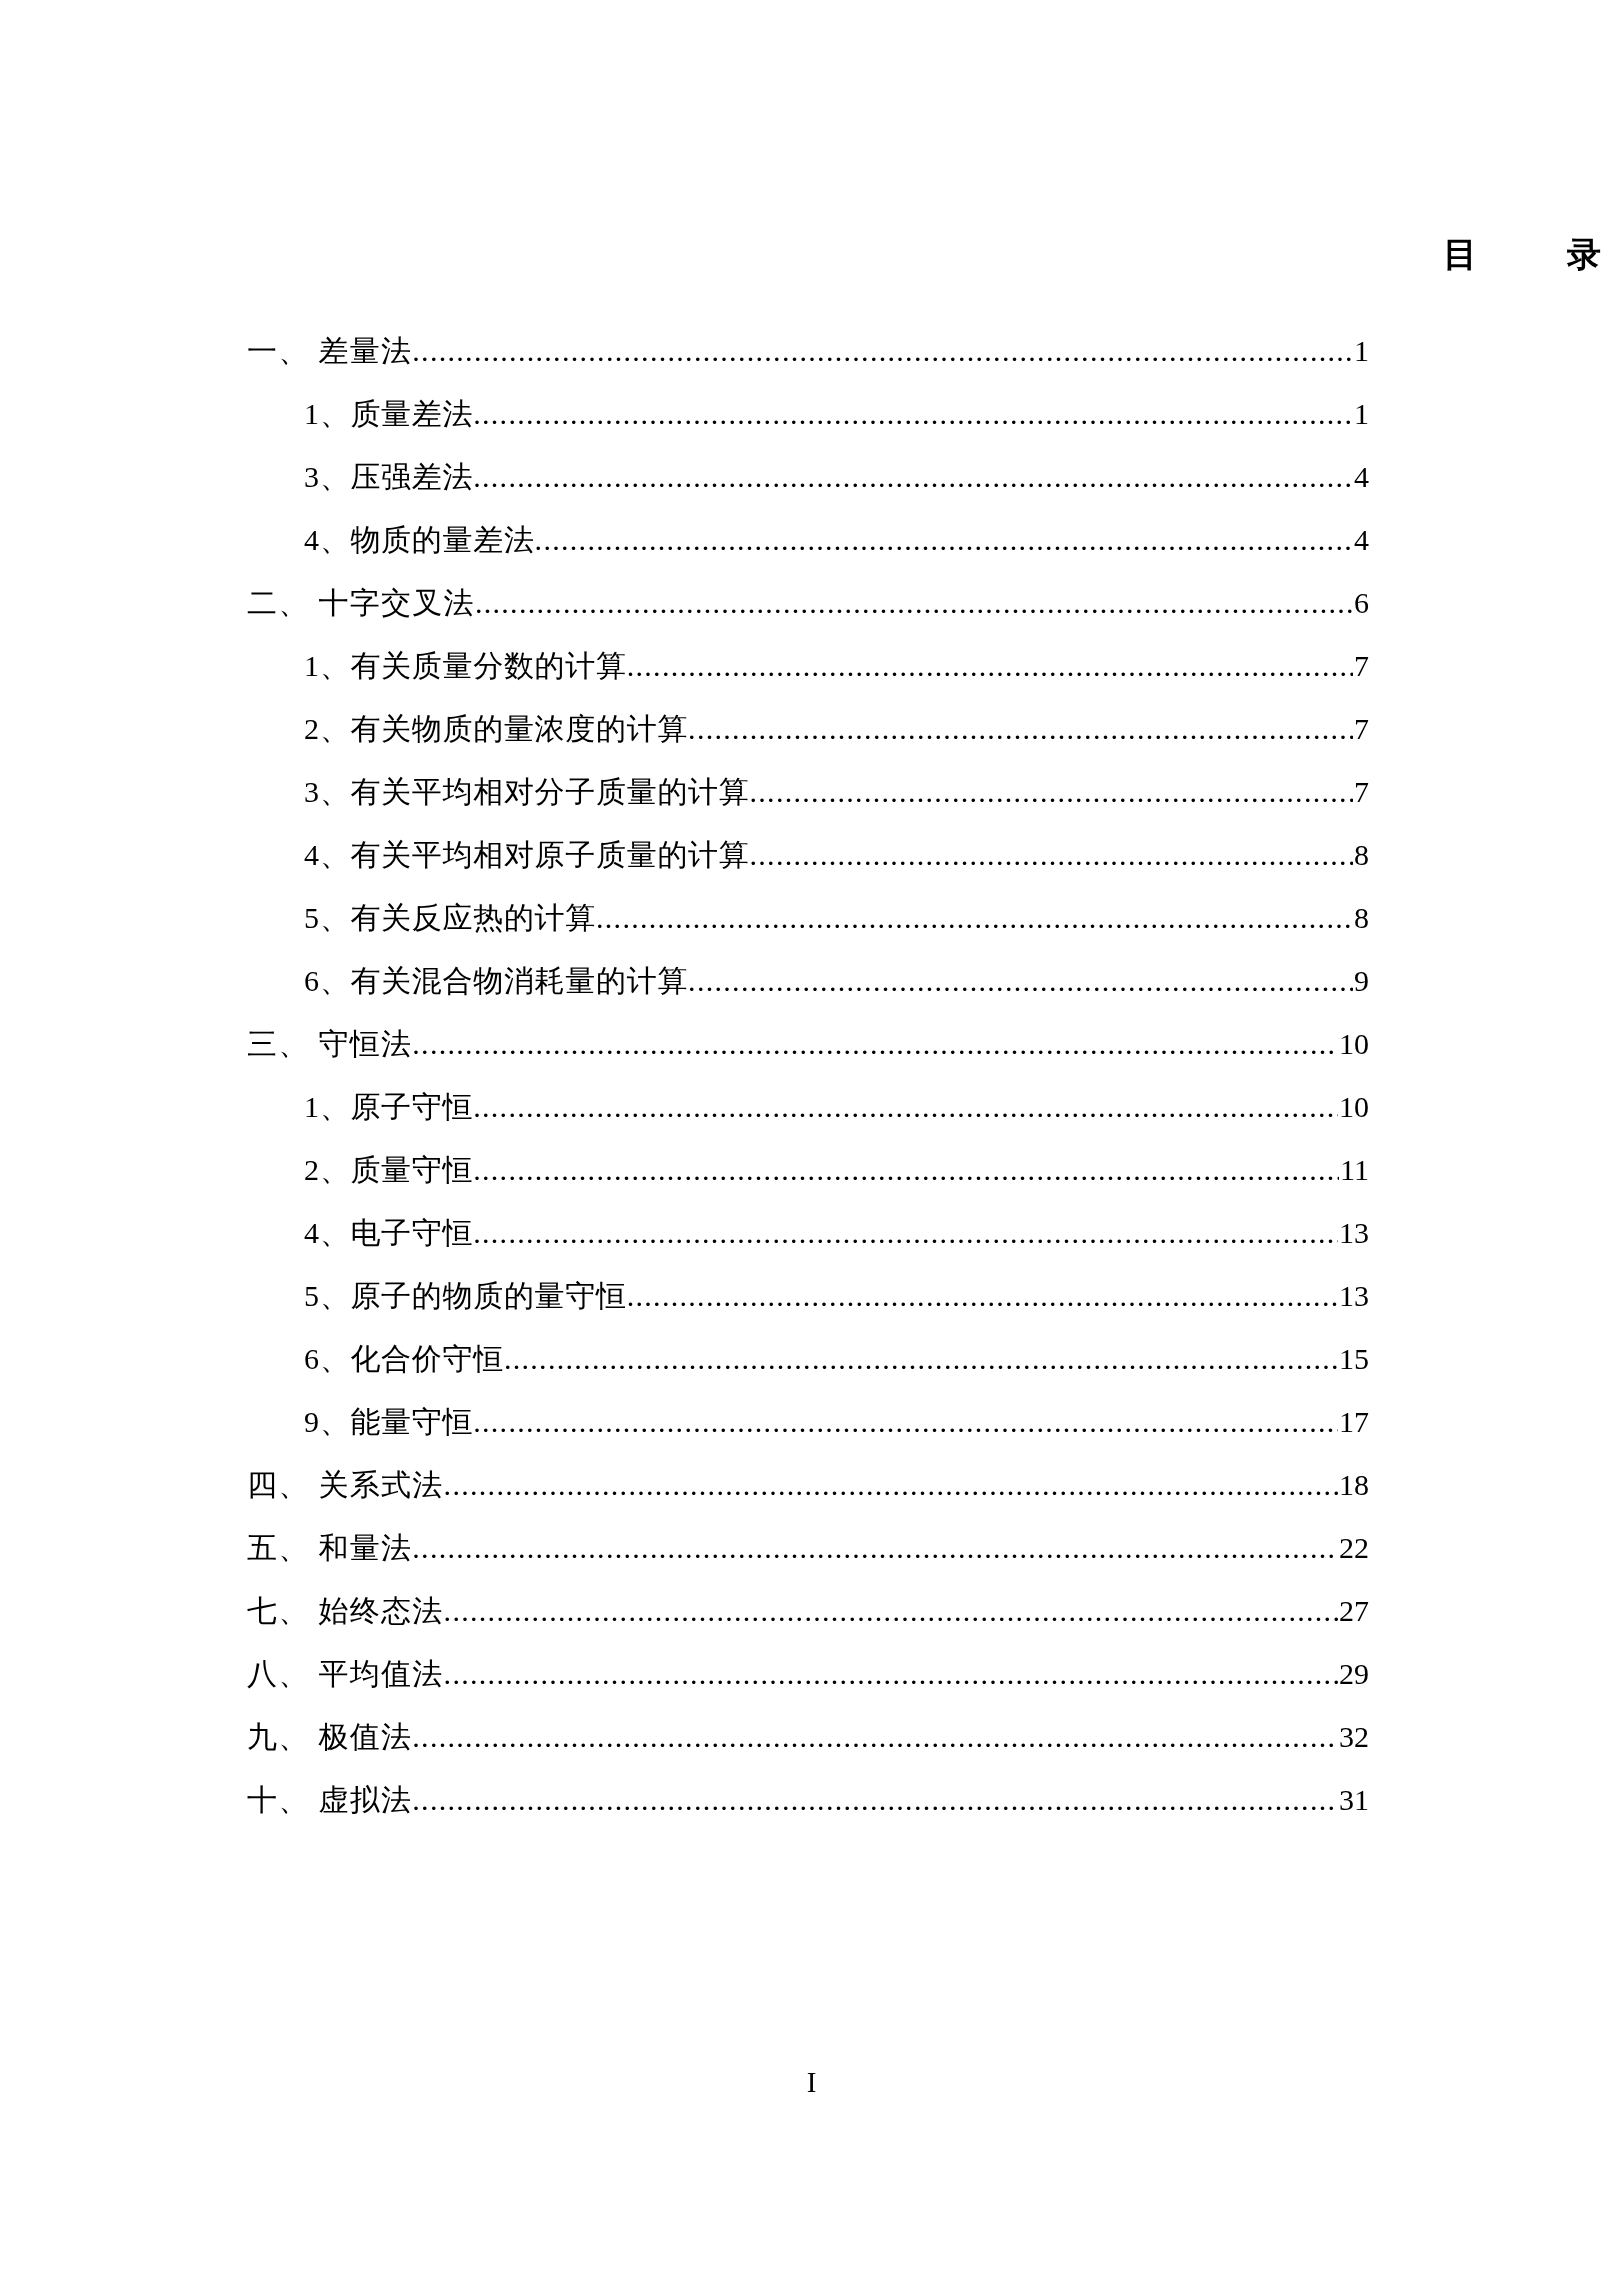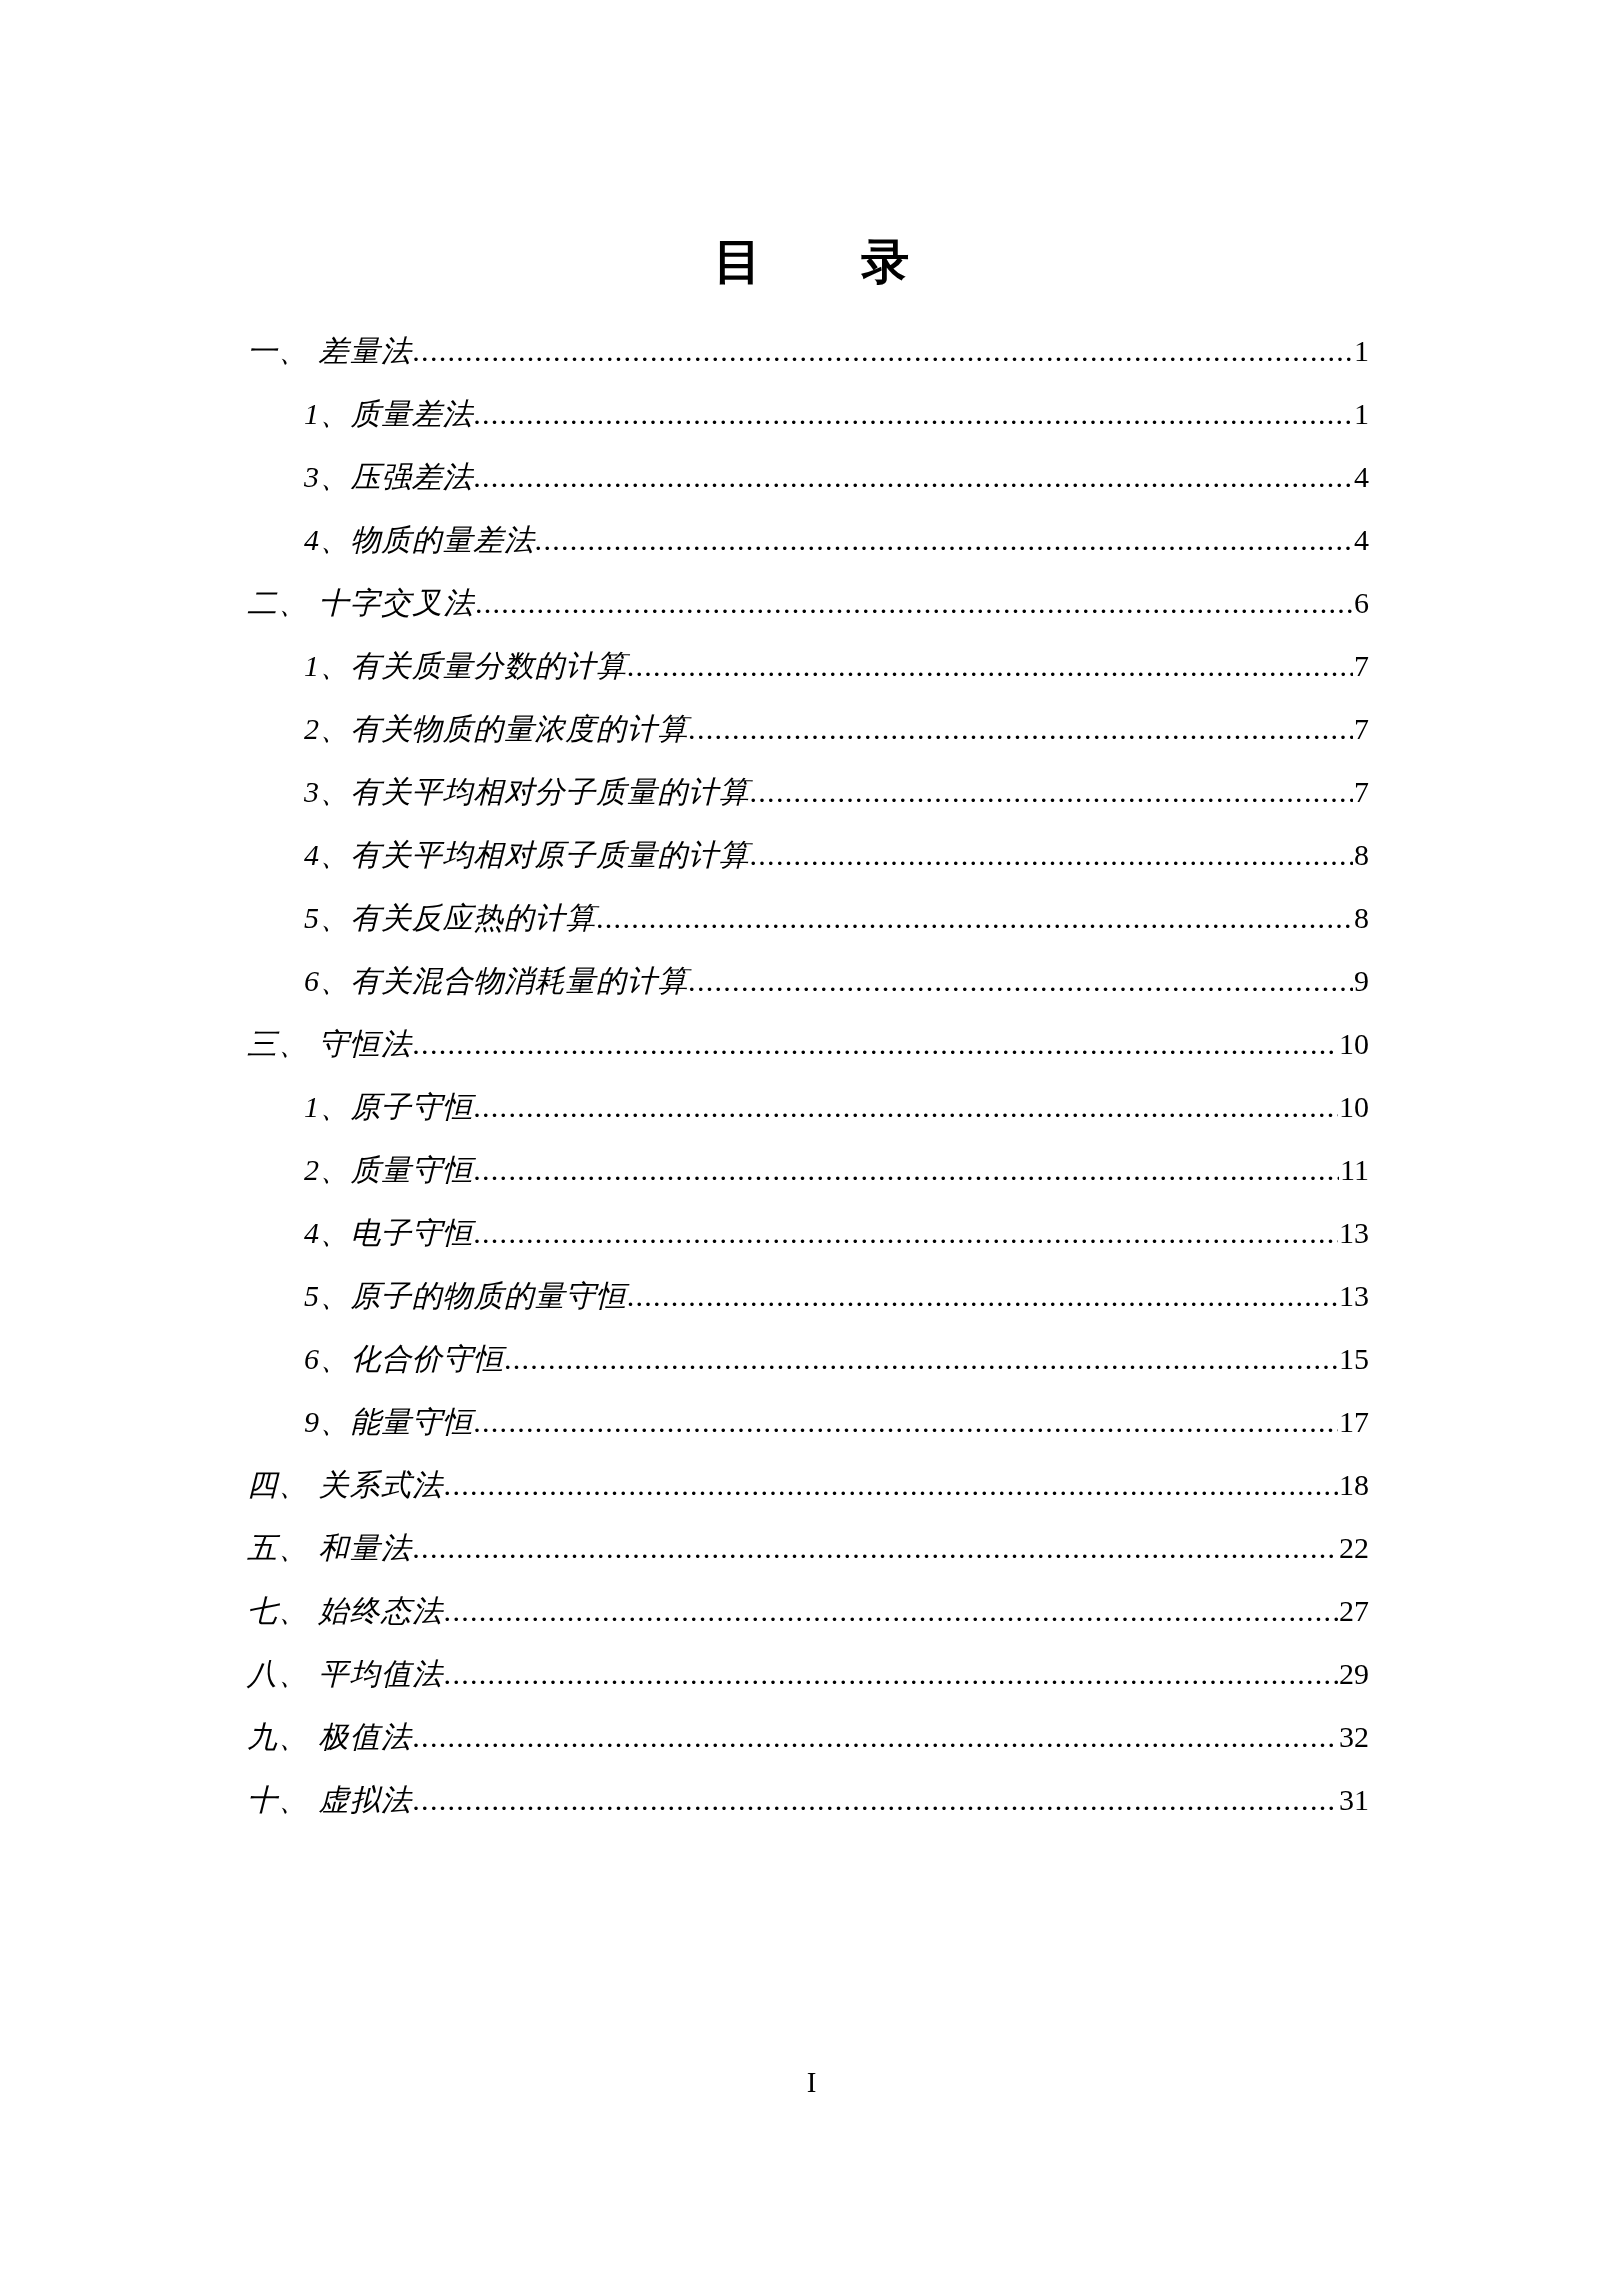--- a/index.html
+++ b/index.html
@@ -19,24 +19,24 @@
     font-family: "Liberation Serif", "DejaVu Serif", serif;
     color: #000000;
   }
 
   
   .doc-title {
     position: absolute;
     top: 237px;
     left: 0;
     width: 1623px;
-    text-align: center;
+    text-align: right;
     font-family: "DejaVu Sans", "Liberation Sans", sans-serif;
     font-weight: 700;
-    font-size: 48px;
+    font-size: 34px;
     letter-spacing: 22px;
     text-indent: 22px;
     line-height: 1;
     white-space: pre;
   }
 
   
   .toc {
     position: absolute;
     top: 319px;
@@ -55,21 +55,20 @@
     white-space: nowrap;
   }
 
   .toc-entry.level-2 {
     padding-left: 57px;
   }
 
   .toc-label {
     flex: 0 0 auto;
     letter-spacing: 0.7px;
-    font-style: italic;
   }
 
   
   .toc-entry.level-1 .toc-label {
     letter-spacing: 1.3px;
   }
 
   .toc-leader {
     flex: 1 1 auto;
     min-width: 6.5px;

